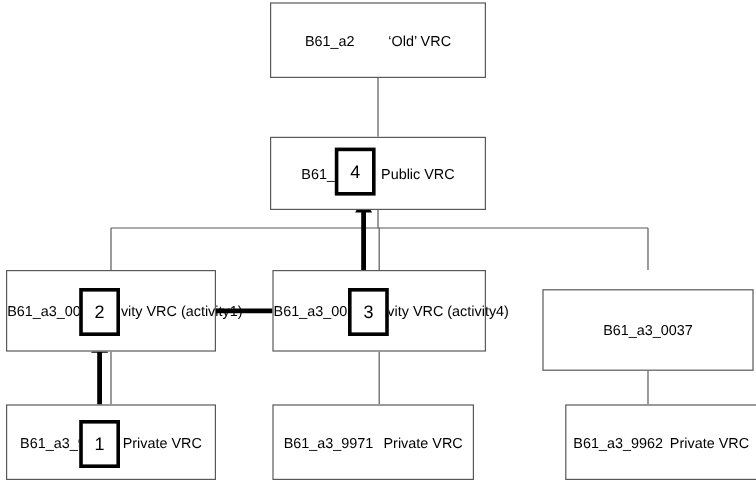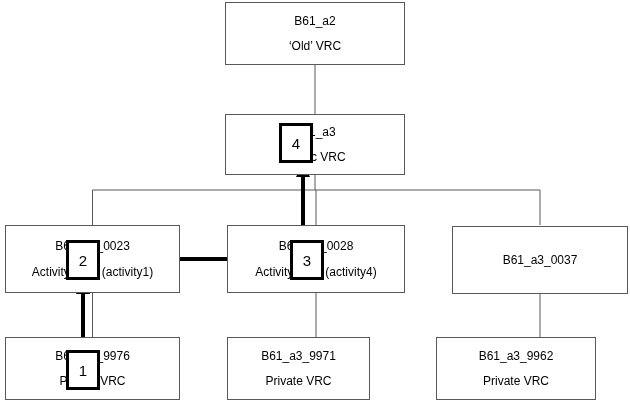--- a/index.html
+++ b/index.html
@@ -23,21 +23,21 @@
     height: 406px;
     z-index: 1;
     pointer-events: none;
   }
   .node {
     position: absolute;
     box-sizing: border-box;
     border: 1px solid #595959;
     background: #ffffff;
     display: flex;
-    flex-direction: column;
+    flex-direction: row;
     justify-content: space-evenly;
     align-items: center;
     text-align: center;
     font-size: 12px;
     color: #000000;
     z-index: 2;
   }
   .node .node-id,
   .node .node-label {
     line-height: 14px;
@@ -100,35 +100,35 @@
   <div class="node" style="left:5px;top:225px;width:175px;height:68px">
     <div class="node-id">B61_a3_0023</div>
     <div class="node-label">Activity VRC (activity1)</div>
   </div>
 
   <div class="node" style="left:227px;top:225px;width:178px;height:68px">
     <div class="node-id">B61_a3_0028</div>
     <div class="node-label">Activity VRC (activity4)</div>
   </div>
 
-  <div class="node" style="left:452px;top:226px;width:176px;height:68px">
+  <div class="node" style="left:452px;top:241px;width:176px;height:68px">
     <div class="node-id">B61_a3_0037</div>
   </div>
 
   <div class="node" style="left:5px;top:337px;width:175px;height:63px">
     <div class="node-id">B61_a3_9976</div>
     <div class="node-label">Private VRC</div>
   </div>
 
-  <div class="node" style="left:227px;top:337px;width:143px;height:63px">
+  <div class="node" style="left:227px;top:337px;width:168px;height:63px">
     <div class="node-id">B61_a3_9971</div>
     <div class="node-label">Private VRC</div>
   </div>
 
-  <div class="node" style="left:436px;top:337px;width:160px;height:63px">
+  <div class="node" style="left:471px;top:337px;width:160px;height:63px">
     <div class="node-id">B61_a3_9962</div>
     <div class="node-label">Private VRC</div>
   </div>
 
   <div class="badge" style="left:66px;top:350px">1</div>
   <div class="badge" style="left:66px;top:240px">2</div>
   <div class="badge" style="left:290px;top:240px">3</div>
   <div class="badge" style="left:279px;top:123px">4</div>
 
 </div>

